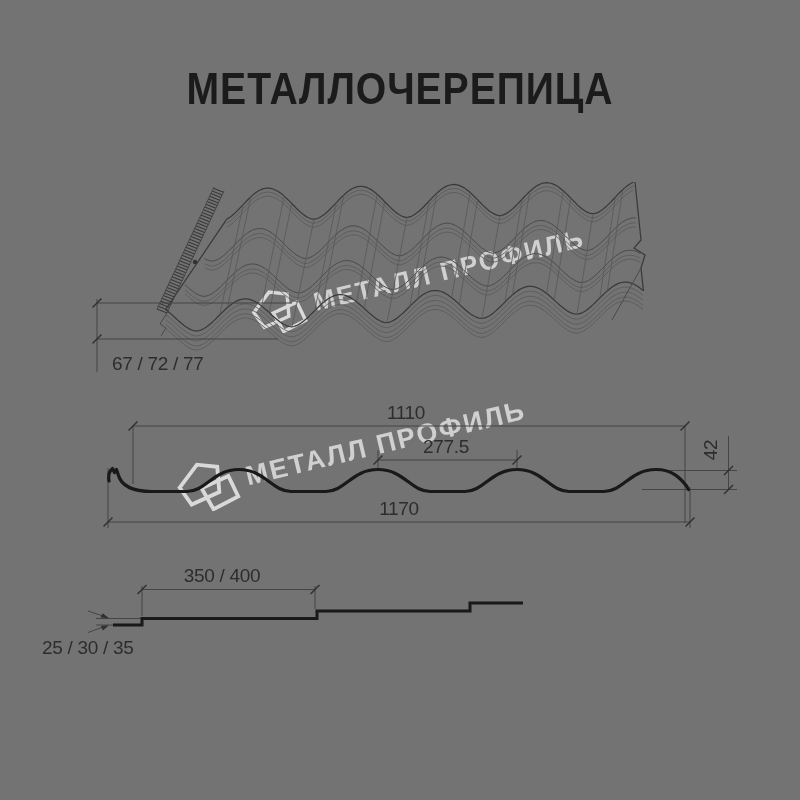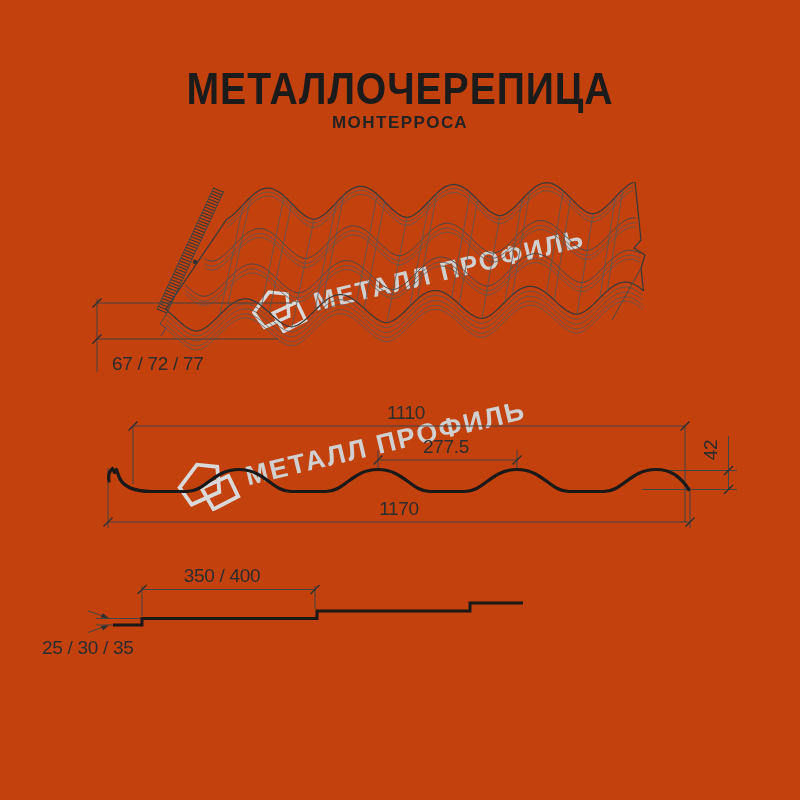--- a/index.html
+++ b/index.html
@@ -1,16 +1,16 @@
 <!DOCTYPE html>
 <html><head>
 <meta charset="utf-8">
 <style>
   html,body{margin:0;padding:0;background:#fff;}
-  .stage{position:relative;width:800px;height:800px;background:#c2410c;overflow:hidden;
+  .stage{position:relative;width:800px;height:800px;background:#737373;overflow:hidden;
          font-family:"Liberation Sans",sans-serif;}
   .title{position:absolute;left:0;top:64px;width:800px;text-align:center;
          font-size:44px;font-weight:700;letter-spacing:1px;color:#1b1b1b;
          transform:scaleX(.89);transform-origin:400px 0;}
   .subtitle{position:absolute;left:0;top:113px;width:800px;text-align:center;
          font-size:17px;font-weight:700;letter-spacing:1.5px;color:#232323;}
   .wm{position:absolute;display:flex;align-items:center;gap:9px;}
   .wm span{font-weight:700;color:#d0d0d0;white-space:nowrap;letter-spacing:2px;}
   #wm1{left:250px;top:288px;transform:rotate(-13.5deg);transform-origin:28px 23px;}
   #wm1 span{font-size:26px;}
@@ -27,21 +27,20 @@
   .m3{stroke:#585858;stroke-width:.8;fill:none;}
   .hl{stroke:#383838;stroke-width:1.05;}
   .logo{stroke:#d9d9d9;stroke-width:4;fill:none;stroke-linejoin:miter;}
 </style>
 </head>
 <body>
 
 <div class="stage">
 
   <div class="title">МЕТАЛЛОЧЕРЕПИЦА</div>
-  <div class="subtitle">МОНТЕРРОСА</div>
 
   <div class="wm" id="wm1">
     <svg width="56" height="46" viewBox="0 0 64 54">
       <path class="logo" d="M 4,22 L 27,3 L 47,10 L 43,36 L 12,42 Z"></path>
       <path class="logo" d="M 26,28 L 56,22 L 61,45 L 33,52 Z"></path>
     </svg>
     <span>МЕТАЛЛ ПРОФИЛЬ</span>
   </div>
 
   <div class="wm" id="wm2">

